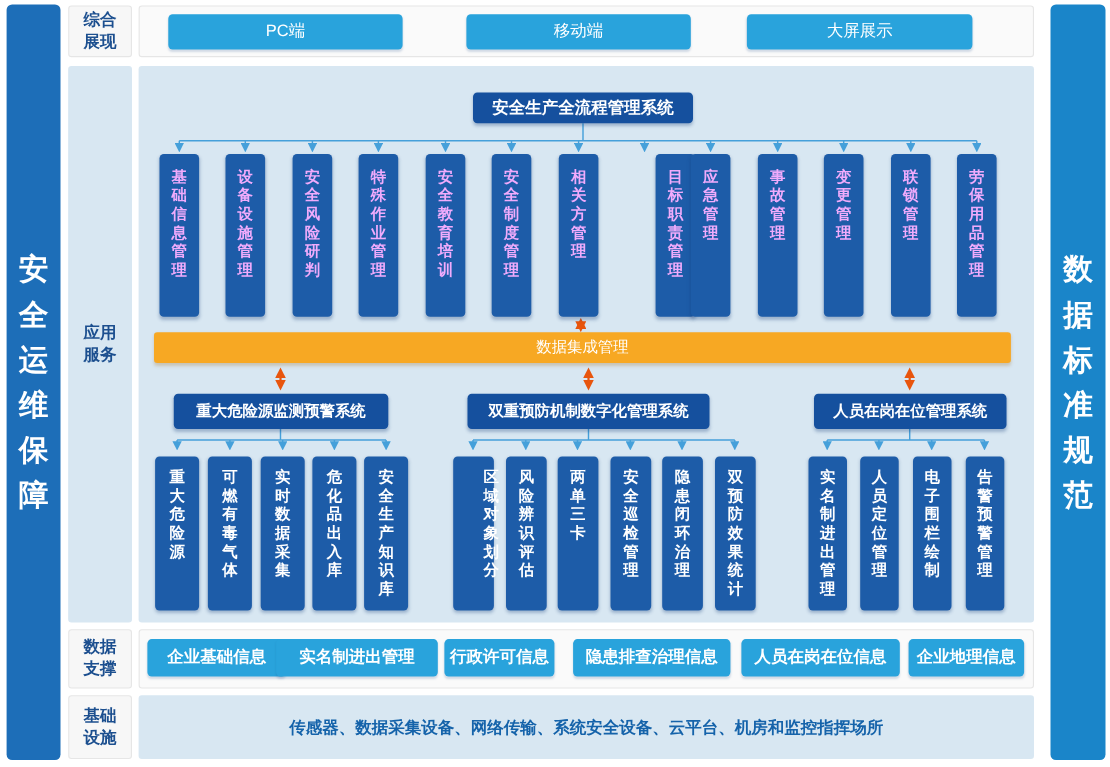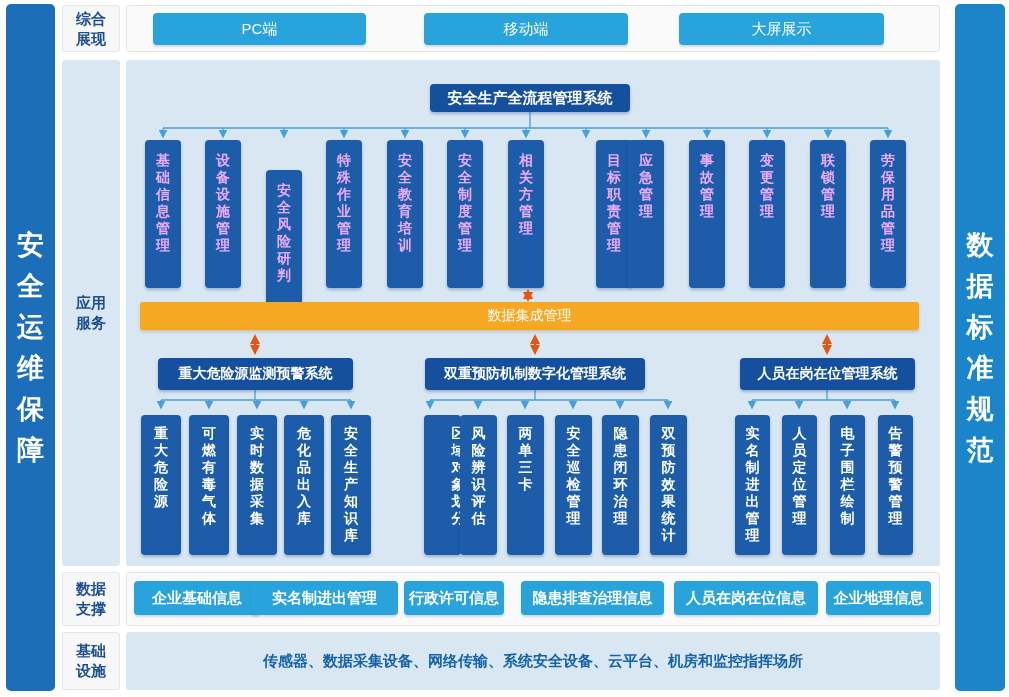--- a/index.html
+++ b/index.html
@@ -170,21 +170,21 @@
     </svg>
 
     <div class="titlebox">安全生产全流程管理系统</div>
 
     <div class="vbox" style="left:19px;">
         <span>基础信息管理</span>
       </div>
     <div class="vbox" style="left:79px;">
         <span>设备设施管理</span>
       </div>
-    <div class="vbox" style="left:140px;margin-top:30px;">
+    <div class="vbox" style="left:140px;">
         <span>安全风险研判</span>
       </div>
     <div class="vbox" style="left:200px;">
         <span>特殊作业管理</span>
       </div>
     <div class="vbox" style="left:261px;">
         <span>安全教育培训</span>
       </div>
     <div class="vbox" style="left:321px;">
         <span>安全制度管理</span>
@@ -226,21 +226,21 @@
     <div class="cbox" style="left:111px;width:40px;">
         <span>实时数据采集</span>
       </div>
     <div class="cbox" style="left:158px;width:40px;">
         <span>危化品出入库</span>
       </div>
     <div class="cbox" style="left:205px;width:40px;">
         <span>安全生产知识库</span>
       </div>
 
-    <div class="cbox" style="left:298px;width:37px;padding-left:32px;">
+    <div class="cbox" style="left:286px;width:37px;padding-left:32px;">
         <span>区域对象划分</span>
       </div>
     <div class="cbox" style="left:334px;width:37px;">
         <span>风险辨识评估</span>
       </div>
     <div class="cbox" style="left:381px;width:37px;">
         <span>两单三卡</span>
       </div>
     <div class="cbox" style="left:429px;width:37px;">
         <span>安全巡检管理</span>

